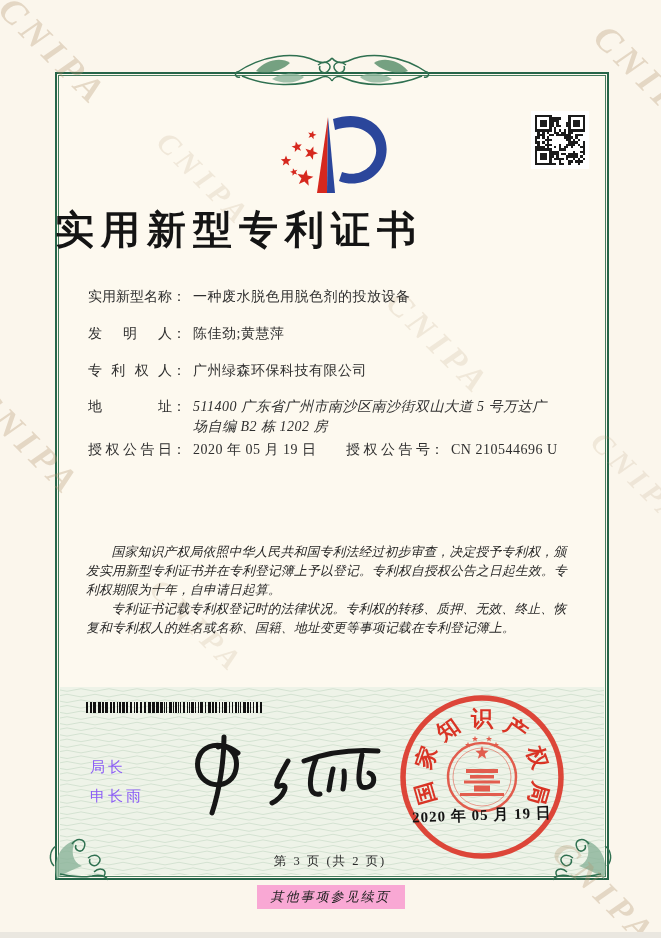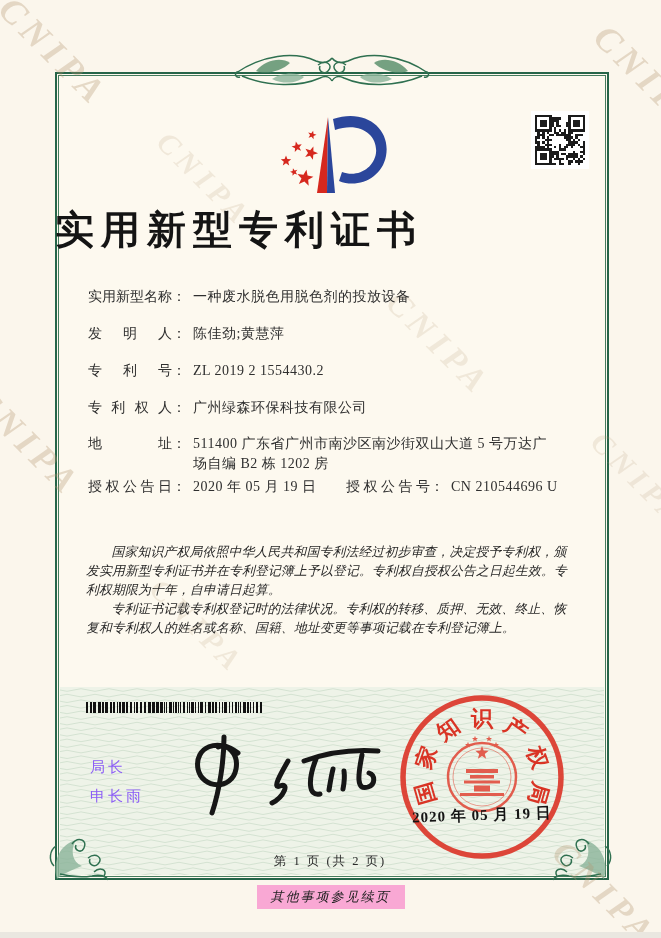--- a/index.html
+++ b/index.html
@@ -31,21 +31,21 @@
   .title{position:absolute;left:55px;top:203px;width:550px;text-align:left;
          font-size:39px;font-weight:700;letter-spacing:7px;color:#141414;}
 
   .fields{position:absolute;left:88px;top:286px;width:480px;font-size:14px;line-height:21.5px;color:#2f2f2f;}
   .frow{margin-bottom:15.5px;white-space:nowrap;position:relative;}
   .lbl{display:inline-block;width:84px;text-align:justify;text-align-last:justify;
        -moz-text-align-last:justify;vertical-align:top;}
   .colon{margin-right:7px;}
   .val{letter-spacing:0.5px;}
   .frow.addr{white-space:normal;margin-top:6px;margin-bottom:2px;line-height:20px;}
-  .frow.addr .val{display:inline-block;width:367px;vertical-align:top;}
+  .frow.addr .val{display:inline-block;width:367px;vertical-align:top;font-style:italic;}
   .g2{position:absolute;left:258px;top:0;white-space:nowrap;}
 
   .body-text{position:absolute;left:86px;top:543px;width:492px;font-size:12.8px;
              line-height:19px;font-style:italic;color:#262626;letter-spacing:0.2px;}
   .body-text p{margin:0;text-indent:2em;}
 
   .barcode{position:absolute;left:86px;top:702px;width:178px;height:11px;line-height:0;}
 
   .signer{position:absolute;left:90px;top:752px;font-family:"Liberation Sans",sans-serif;
           font-size:15px;color:#8b5cf6;line-height:29px;letter-spacing:3px;}
@@ -408,23 +408,20 @@
   <div class="title">实用新型专利证书</div>
 
   <div class="fields">
     <div class="frow">
       <span class="lbl">实用新型名称</span><span class="colon">：</span><span class="val">一种废水脱色用脱色剂的投放设备</span>
     </div>
     <div class="frow">
       <span class="lbl">发明人</span><span class="colon">：</span><span class="val">陈佳劲;黄慧萍</span>
     </div>
     <div class="frow">
-      <span class="lbl">专利号</span><span class="colon">：</span><span class="val">ZL 2019 2 1554430.2</span>
-    </div>
-    <div class="frow">
       <span class="lbl">专利权人</span><span class="colon">：</span><span class="val">广州绿森环保科技有限公司</span>
     </div>
     <div class="frow addr">
       <span class="lbl">地址</span><span class="colon">：</span><span class="val">511400 广东省广州市南沙区南沙街双山大道 5 号万达广场自编 B2 栋 1202 房</span>
     </div>
     <div class="frow">
       <span><span class="lbl">授权公告日</span><span class="colon">：</span><span class="val">2020 年 05 月 19 日</span></span>
       <span class="g2"><span class="lbl">授权公告号</span><span class="colon">：</span><span class="val">CN 210544696 U</span></span>
     </div>
   </div>
@@ -529,17 +526,17 @@
       <rect x="66" y="104" width="44" height="3"></rect>
     <polygon points="88.0,57.0 89.7,61.6 94.7,61.8 90.8,64.9 92.1,69.7 88.0,66.9 83.9,69.7 85.2,64.9 81.3,61.8 86.3,61.6"></polygon>
         <polygon points="74.0,52.8 74.8,54.9 77.0,55.0 75.3,56.4 75.9,58.6 74.0,57.3 72.1,58.6 72.7,56.4 71.0,55.0 73.2,54.9"></polygon>
         <polygon points="81.0,46.8 81.8,48.9 84.0,49.0 82.3,50.4 82.9,52.6 81.0,51.3 79.1,52.6 79.7,50.4 78.0,49.0 80.2,48.9"></polygon>
         <polygon points="95.0,46.8 95.8,48.9 98.0,49.0 96.3,50.4 96.9,52.6 95.0,51.3 93.1,52.6 93.7,50.4 92.0,49.0 94.2,48.9"></polygon>
         <polygon points="102.0,52.8 102.8,54.9 105.0,55.0 103.3,56.4 103.9,58.6 102.0,57.3 100.1,58.6 100.7,56.4 99.0,55.0 101.2,54.9"></polygon>
       </g>
   </svg>
   <div class="seal-date">2020 年 05 月 19 日</div>
 
-  <div class="page-num">第 1 页 (共 2 页)</div>
+  <div class="page-num">第 3 页 (共 2 页)</div>
   <div class="note">其他事项参见续页</div>
 
   <div class="page-edge"></div>
 </div>
 
 </body></html>

